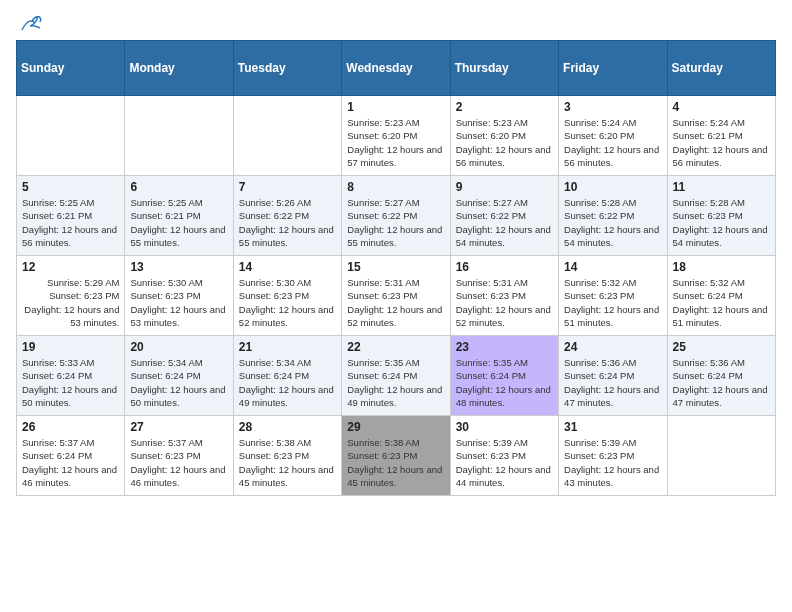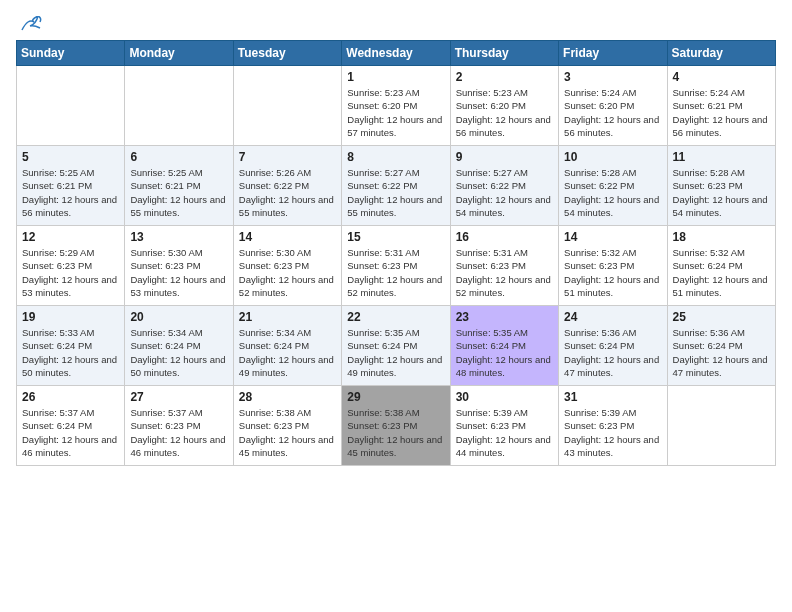--- a/index.html
+++ b/index.html
@@ -40,21 +40,21 @@
     }
     .calendar {
       width: 100%;
       border-collapse: collapse;
       border: 1px solid #ccc;
     }
     .calendar th {
       background-color: #2e6da4;
       color: white;
       font-size: 12px;
-      padding: 5px 4px;
+      padding: 20px 4px;
       text-align: left;
       border: 1px solid #1a5a8a;
     }
     .calendar td {
       vertical-align: top;
       border: 1px solid #ccc;
       padding: 4px 5px;
       font-size: 10px;
       color: #333;
       width: calc(100% / 7);
@@ -187,21 +187,21 @@
         <td style="background-color: rgb(238, 243, 249);">
           <div class="day-number">11</div>
           <div class="day-info" style="white-space: pre-line;">Sunrise: 5:28 AM
 Sunset: 6:23 PM
 Daylight: 12 hours and 54 minutes.</div>
         </td>
       </tr>
       <tr>
         <td style="background-color: rgb(255, 255, 255);">
           <div class="day-number">12</div>
-          <div class="day-info" style="white-space: pre-line;">Sunrise: 5:29 AM
+          <div class="day-info" style="white-space: pre-line; text-align: right;">Sunrise: 5:29 AM
 Sunset: 6:23 PM
 Daylight: 12 hours and 53 minutes.</div>
         </td>
         <td style="background-color: rgb(255, 255, 255); margin-left: 30px;">
           <div class="day-number">13</div>
           <div class="day-info" style="white-space: pre-line;">Sunrise: 5:30 AM
 Sunset: 6:23 PM
 Daylight: 12 hours and 53 minutes.</div>
         </td>
         <td style="background-color: rgb(255, 255, 255);">

